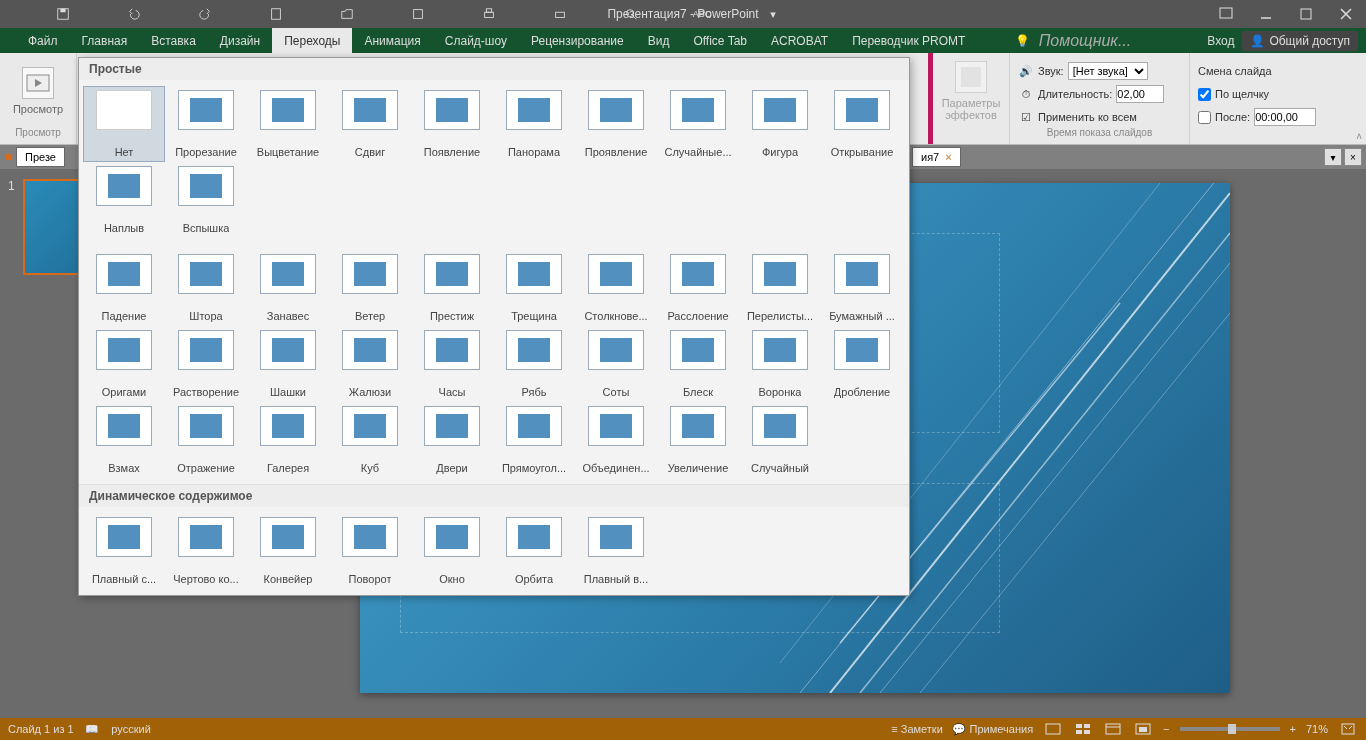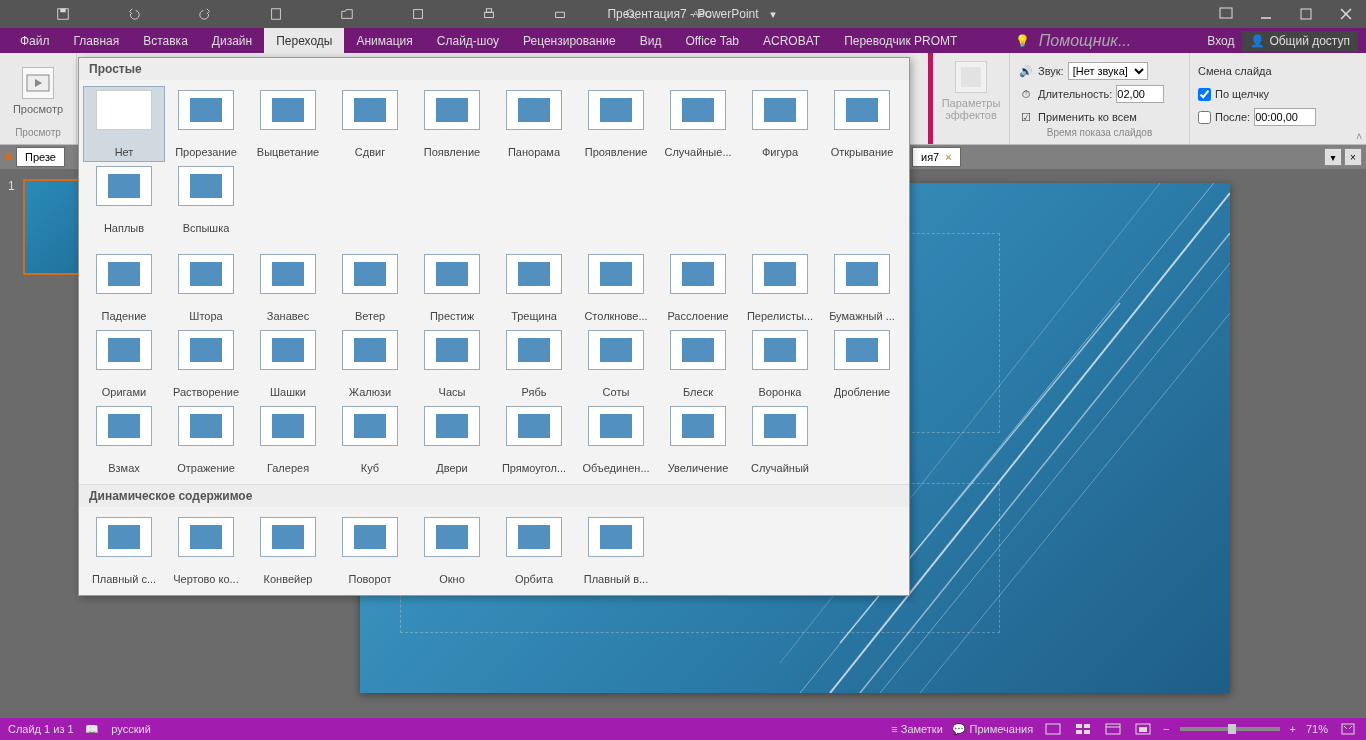--- a/index.html
+++ b/index.html
@@ -8,21 +8,21 @@
 
 .titlebar { height: 28px; background: #555; display: flex; align-items: center; color: #ddd; font-size: 11px; }
 .qat { display: flex; align-items: center; padding-left: 6px; gap: 2px; }
 .qat-btn { width: 24px; height: 24px; display: flex; align-items: center; justify-content: center; color: #ddd; cursor: pointer; margin-left: 45px; }
 .qat-btn svg { width: 14px; height: 14px; }
 .title-text { position: absolute; left: 50%; transform: translateX(-50%); color: #ddd; font-size: 12px; }
 .win-ctrl { margin-left: auto; display: flex; }
 .win-btn { width: 40px; height: 28px; display: flex; align-items: center; justify-content: center; color: #ddd; cursor: pointer; }
 
 
-.tabbar { height: 25px; background: #701a75; display: flex; padding-left: 8px; color: #ddd; font-size: 12px; }
+.tabbar { height: 25px; background: #14532d; display: flex; padding-left: 16px; color: #ddd; font-size: 12px; }
 .tab { padding: 5px 12px; cursor: pointer; height: 25px; display: flex; align-items: center; }
 .tab.active { background: #e9e9e9; color: #333; }
 .tabbar-right { margin-left: auto; display: flex; align-items: center; padding-right: 8px; gap: 8px; }
 .help-btn { color: #aaa; font-style: italic; font-size: 16px; }
 
 
 .ribbon { height: 92px; background: #e9e9e9; display: flex; border-bottom: 1px solid #bbb; position: relative; }
 .ribbon-group { display: flex; flex-direction: column; align-items: center; padding: 4px 8px; border-right: 1px solid #d0d0d0; }
 .ribbon-big-btn { display: flex; flex-direction: column; align-items: center; justify-content: center; width: 60px; height: 68px; cursor: pointer; }
 .ribbon-big-btn .ic { width: 32px; height: 32px; background: #f8f8f8; border: 1px solid #bbb; display: flex; align-items: center; justify-content: center; }
@@ -48,21 +48,21 @@
 .slide-num { color: #ddd; font-size: 12px; display: inline-block; vertical-align: top; margin-right: 4px; }
 .thumb { width: 170px; height: 96px; background: linear-gradient(135deg,#2a8bb8,#1a5f88); border: 2px solid #d86b1a; display: inline-block; position: relative; overflow: hidden; }
 .thumb-lines { position: absolute; inset: 0; }
 
 .canvas { flex: 1; position: relative; }
 .slide { position: absolute; left: 150px; top: 14px; width: 870px; height: 510px; background: linear-gradient(135deg,#45a5d0 0%,#2b7ba8 60%,#1e5e86 100%); box-shadow: 0 2px 8px rgba(0,0,0,0.4); overflow: hidden; }
 .slide-box { position: absolute; border: 1px dashed rgba(255,255,255,0.25); }
 .subtitle-text { position: absolute; left: 44px; top: 320px; color: #a8d3e8; font-size: 22px; font-weight: 300; }
 
 
-.statusbar { position: absolute; bottom: 0; left: 0; right: 0; height: 22px; background: #a21caf; display: flex; align-items: center; color: #ddd; font-size: 11px; padding: 0 8px; gap: 12px; }
+.statusbar { position: absolute; bottom: 0; left: 0; right: 0; height: 22px; background: #a16207; display: flex; align-items: center; color: #ddd; font-size: 11px; padding: 0 8px; gap: 12px; }
 .statusbar .right { margin-left: auto; display: flex; align-items: center; gap: 10px; }
 .view-btn { width: 20px; height: 16px; display: flex; align-items: center; justify-content: center; cursor: pointer; }
 .zoom-slider { width: 100px; height: 4px; background: #888; position: relative; }
 .zoom-slider .thumb-s { position: absolute; left: 48%; top: -3px; width: 8px; height: 10px; background: #ccc; }
 
 
 .gallery { position: absolute; left: 78px; top: 57px; width: 832px; background: #f3f3f3; border: 1px solid #999; box-shadow: 2px 2px 8px rgba(0,0,0,0.3); z-index: 100; }
 .gallery-section-hdr { background: #ededed; padding: 4px 10px; font-size: 12px; color: #555; font-weight: bold; border-top: 1px solid #ddd; }
 .gallery-section-hdr:first-child { border-top: none; }
 .gallery-grid { display: flex; flex-wrap: wrap; padding: 6px 4px; }

